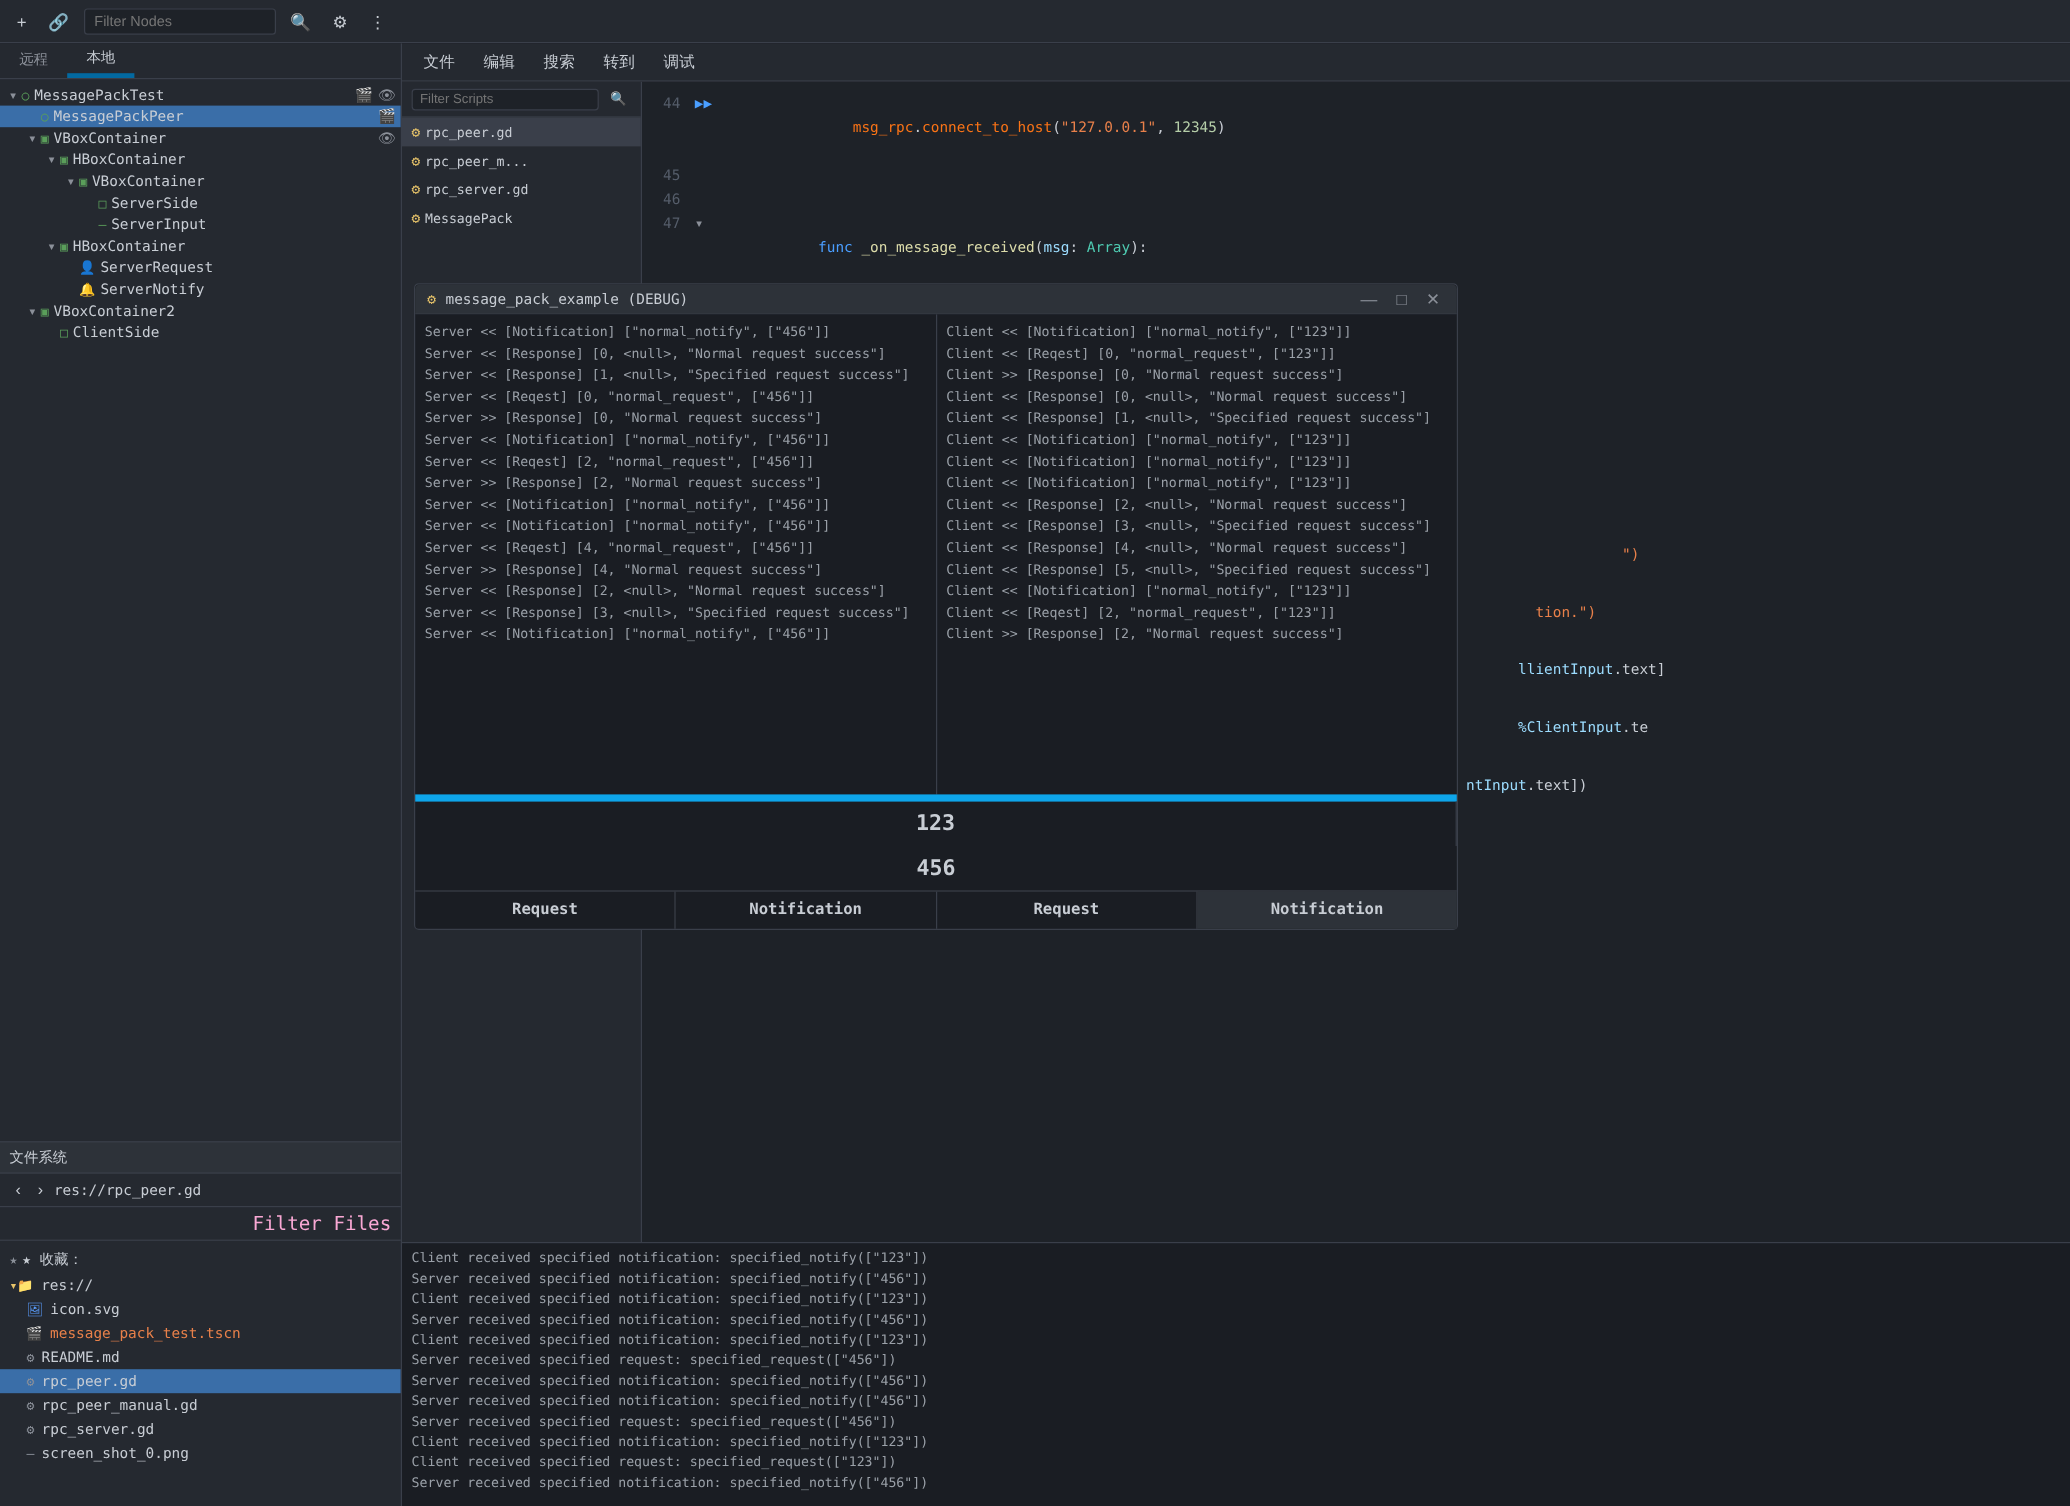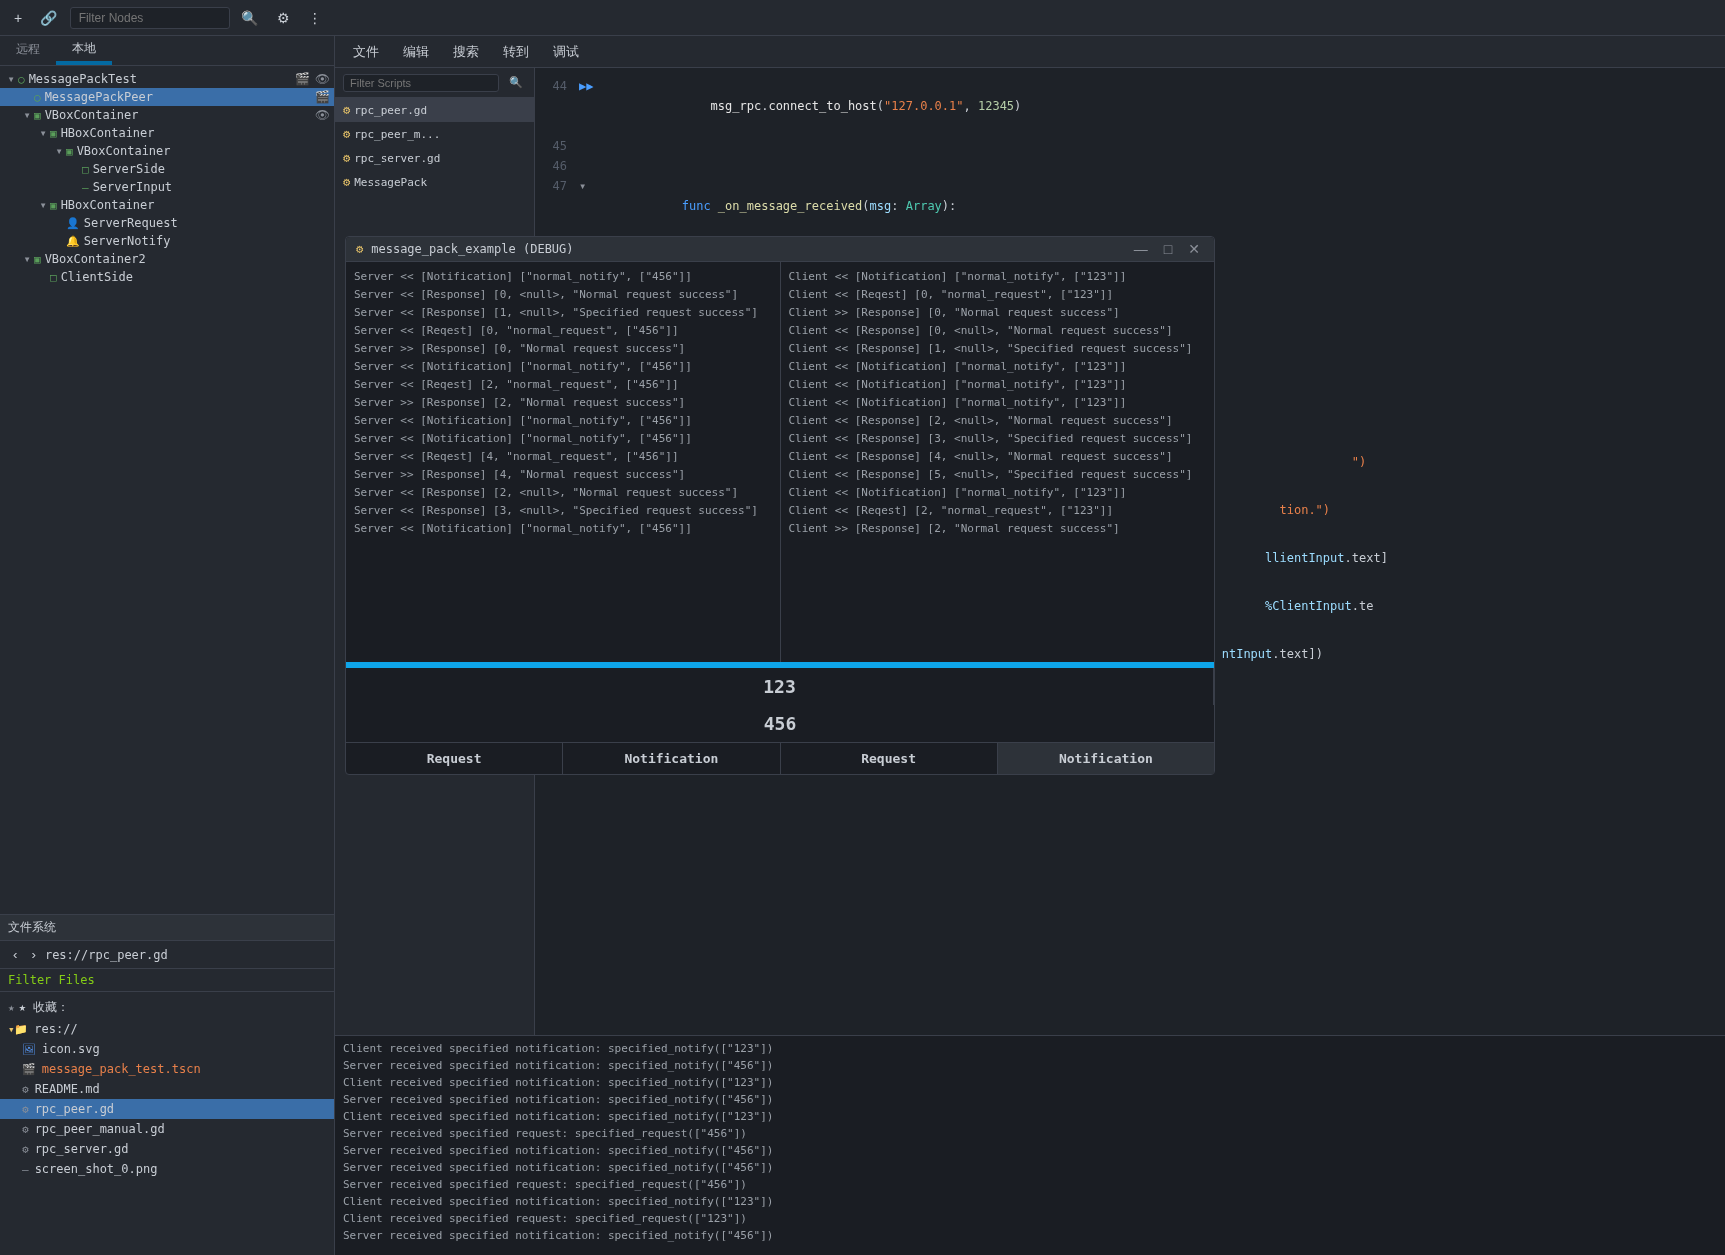--- a/index.html
+++ b/index.html
@@ -140,22 +140,23 @@
       cursor: pointer;
       padding: 2px 5px;
     }
     .fs-path {
       color: #c8cdd4;
       font-size: 12px;
     }
     .fs-filter {
       padding: 4px 8px;
       border-bottom: 1px solid #3a3f4a;
-      font-size: 12px;
-      color: #84cc16;
+      font-size: 16px;
+      color: #f9a8d4;
+      text-align: right;
     }
     .fs-tree { overflow-y: auto; flex: 1; padding: 4px 0; }
     .fs-item {
       display: flex;
       align-items: center;
       padding: 3px 8px;
       cursor: pointer;
       font-size: 12px;
     }
     .fs-item.selected { background: #3a6ea8; }
@@ -268,21 +269,21 @@
       white-space: pre;
     }
     .kw-func { color: #4a9eff; }
     .kw-match { color: #4a9eff; }
     .str-val { color: #e8804a; }
     .num-val { color: #b5cea8; }
     .fn-name { color: #dcdcaa; }
     .type-name { color: #4ec9b0; }
     .param-name { color: #9cdcfe; }
     .const-val { color: #b5cea8; }
-    .method-call { color: #e5e5e5; }
+    .method-call { color: #f97316; }
     .normal-text { color: #c8cdd4; }
 
     
     .debug-overlay {
       position: absolute;
       top: 200px;
       left: 10px;
       width: 870px;
       background: #1a1d23;
       border: 1px solid #3a3f4a;
@@ -495,21 +496,21 @@
       </div>
 
       <div class="tree-item">
         <span class="tree-indent" style="width:32px"></span>
         <span class="tree-arrow"> </span>
         <span class="tree-icon" style="color:#5a9e5a">□</span>
         <span class="tree-label">ClientSide</span>
       </div>
     </div>
 
-    <div style="display:flex;flex-direction:column;height:341px;">
+    <div style="display:flex;flex-direction:column;height:304px;">
       <div class="fs-header">文件系统</div>
       <div class="fs-nav">
         <button class="fs-nav-btn">‹</button>
         <button class="fs-nav-btn">›</button>
         <span class="fs-path">res://rpc_peer.gd</span>
       </div>
       <div class="fs-filter">Filter Files</div>
       <div class="fs-tree">
 
         <div class="fs-item">

